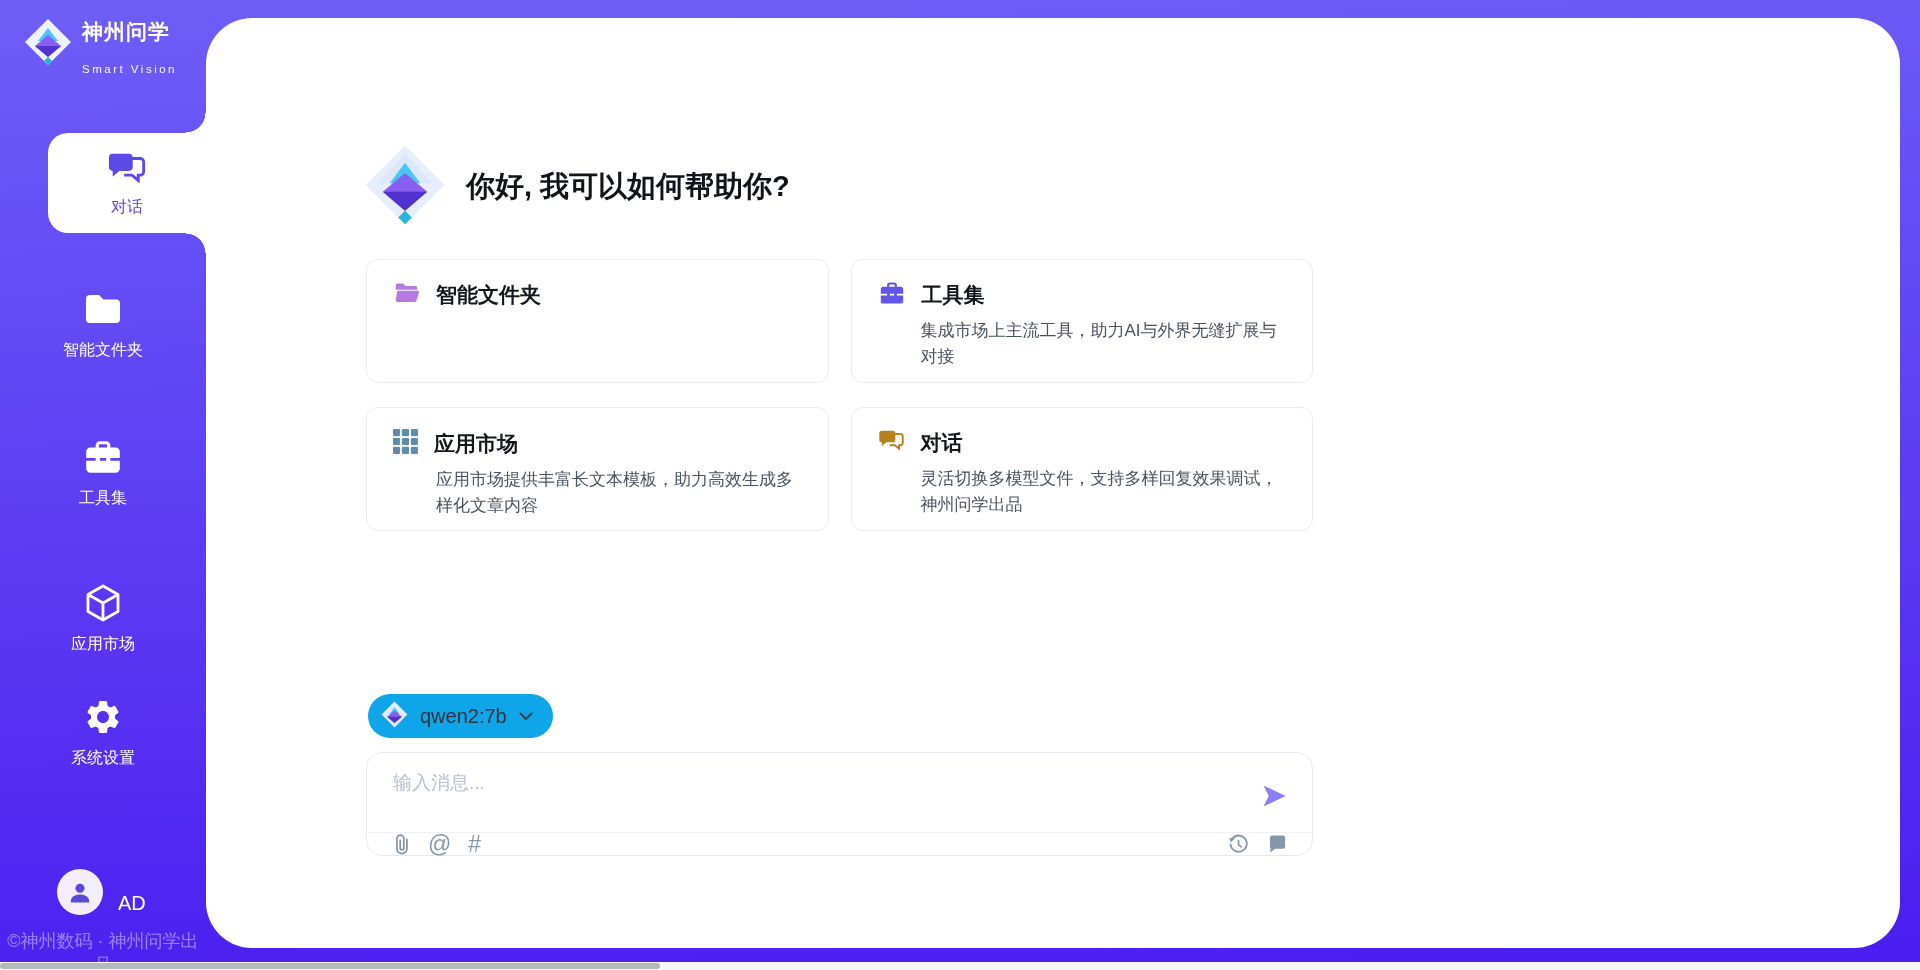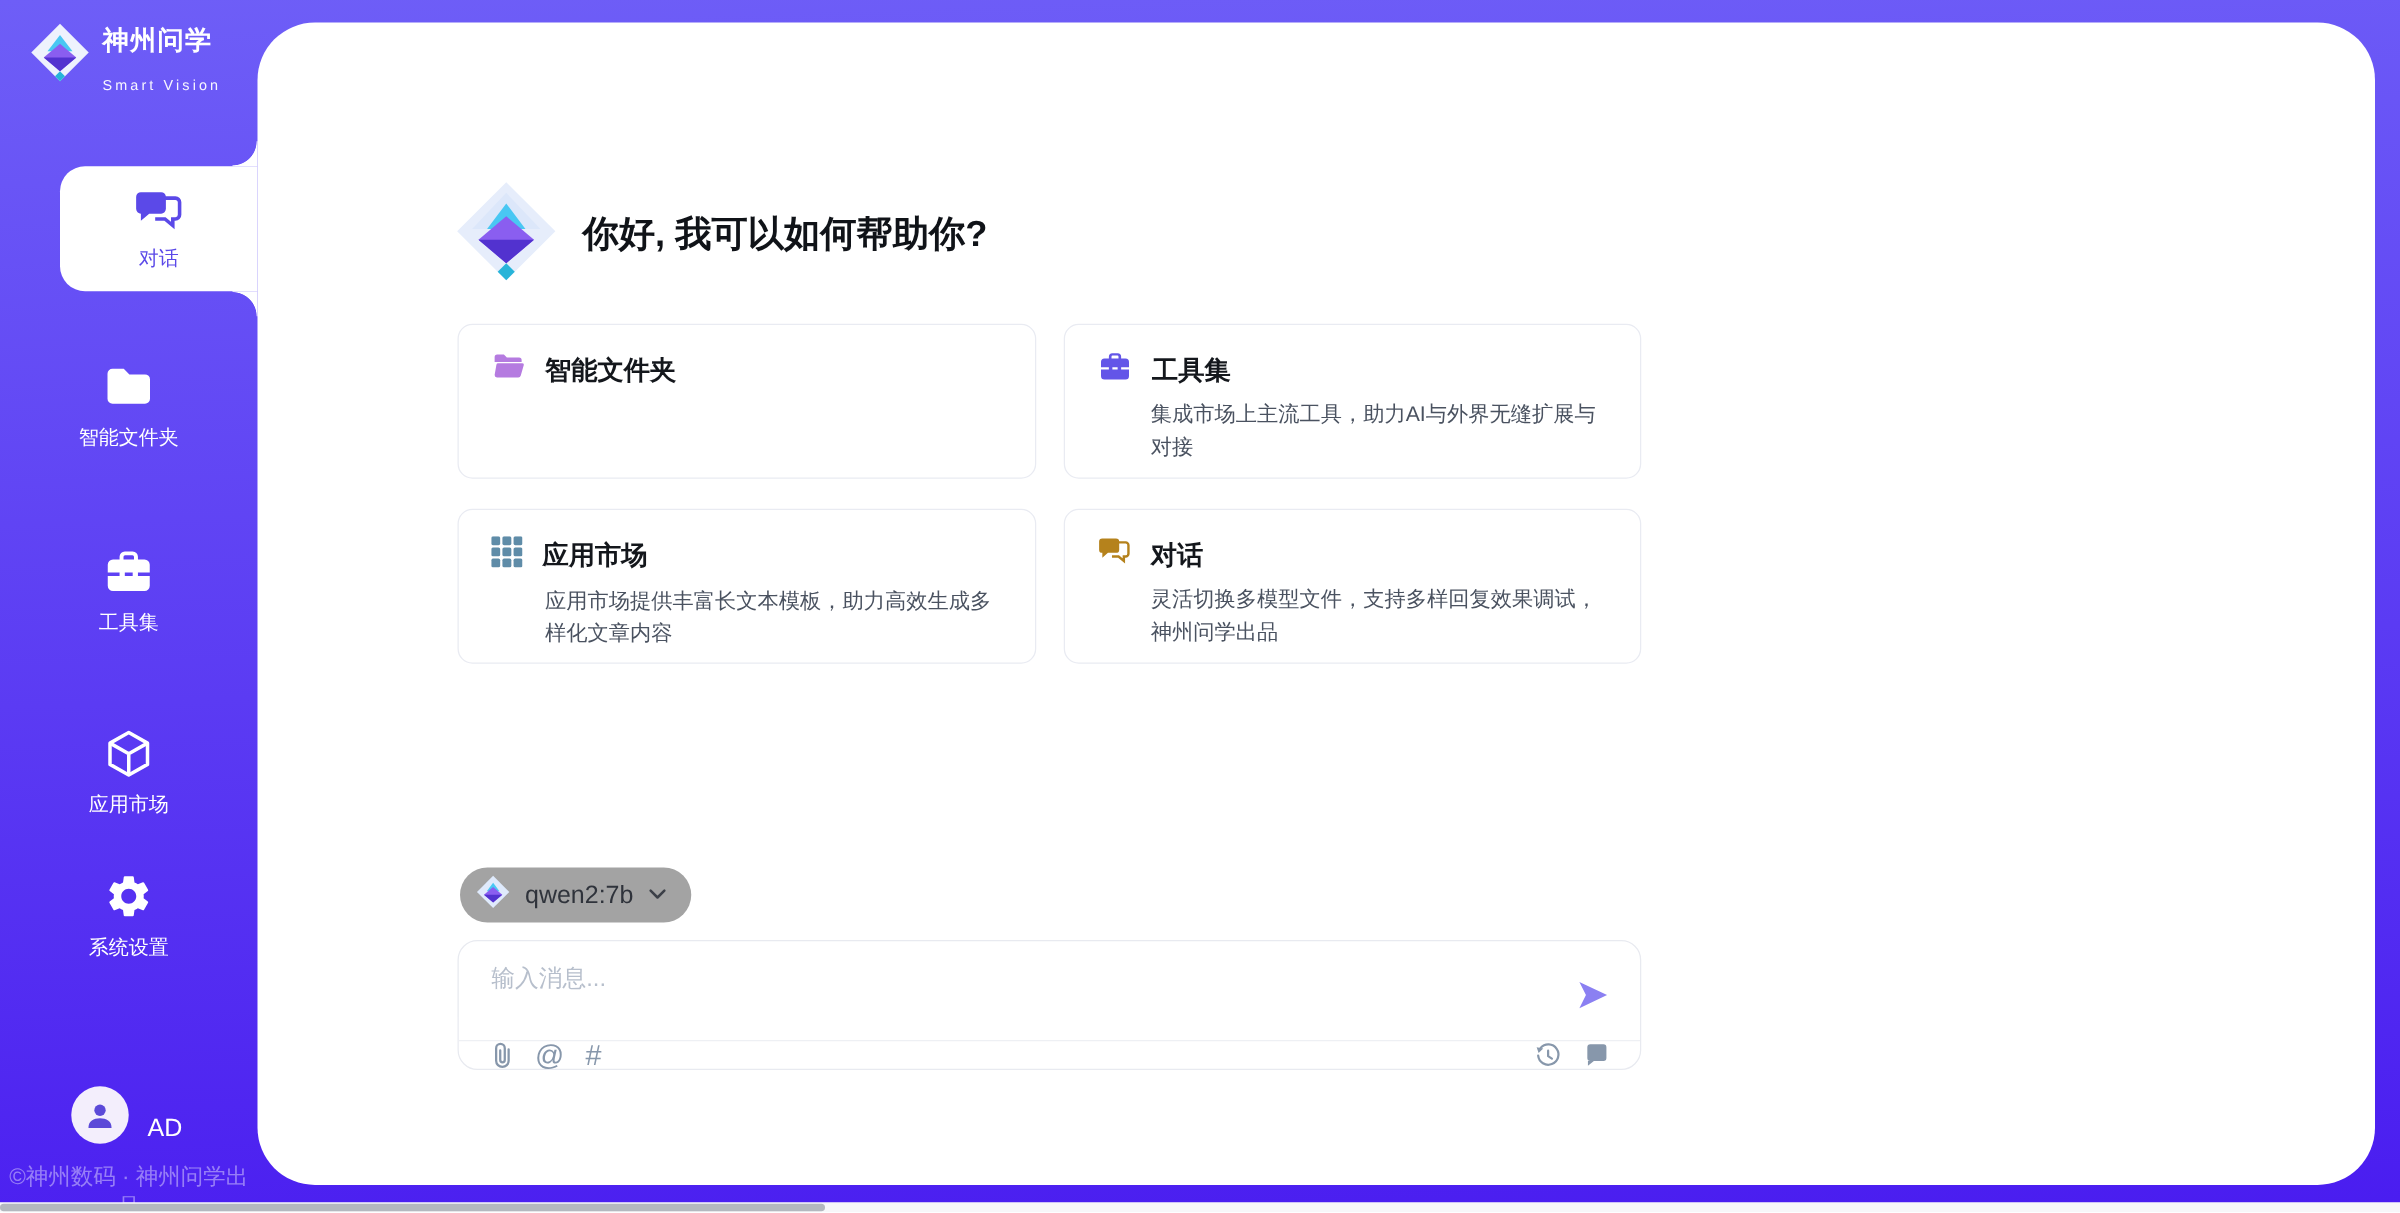--- a/index.html
+++ b/index.html
@@ -45,21 +45,21 @@
 
   .cards { position:absolute; left:366px; top:259px; width:947px; display:grid;
            grid-template-columns:1fr 1fr; gap:24px 22px; }
   .card { height:124px; background:#fff; border:1px solid #e9ebf2; border-radius:12px;
           padding:21px 26px; cursor:pointer; }
   .card-head { display:flex; align-items:center; gap:16px; }
   .card-title { font-size:21px; font-weight:bold; color:#14171c; }
   .card-desc { margin:9px 0 0 43px; font-size:17px; line-height:1.5; color:#4a5260; }
 
   .model-pill { position:absolute; left:368px; top:694px; height:44px; border-radius:22px;
-                background:#a3a3a3; display:inline-flex; align-items:center; gap:12px;
+                background:#0ea5e9; display:inline-flex; align-items:center; gap:12px;
                 padding:0 20px 0 13px; cursor:pointer; }
   .model-name { font-size:20px; color:#2f333b; }
 
   .composer { position:absolute; left:366px; top:752px; width:947px; height:104px;
               background:#fff; border:1.5px solid #e8eaf0; border-radius:16px; }
   .composer textarea { position:absolute; left:26px; top:17px; width:850px; height:50px;
               border:none; outline:none; resize:none; font-size:19px; color:#333;
               font-family:"Liberation Sans","DejaVu Sans",sans-serif; background:transparent; }
   .composer textarea::placeholder { color:#b7bfcc; }
   .send-btn { position:absolute; right:23px; top:29px; width:30px; height:30px; border:none;

